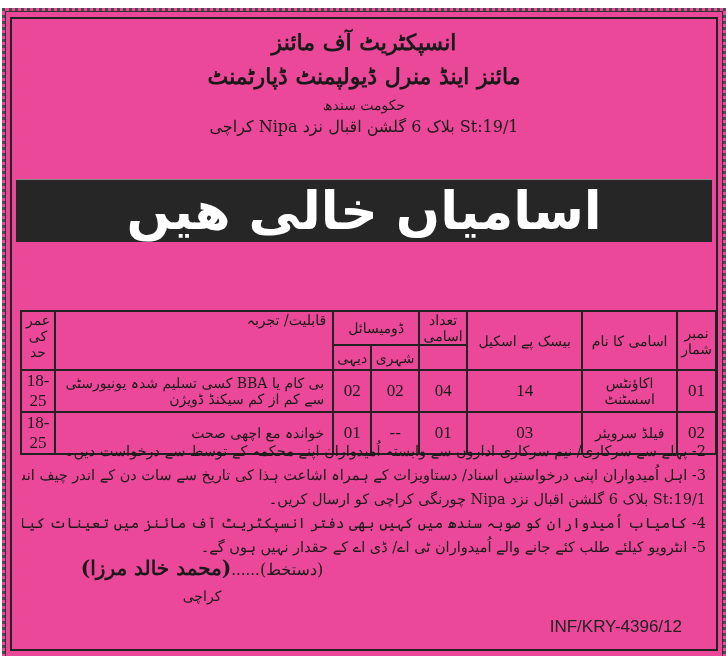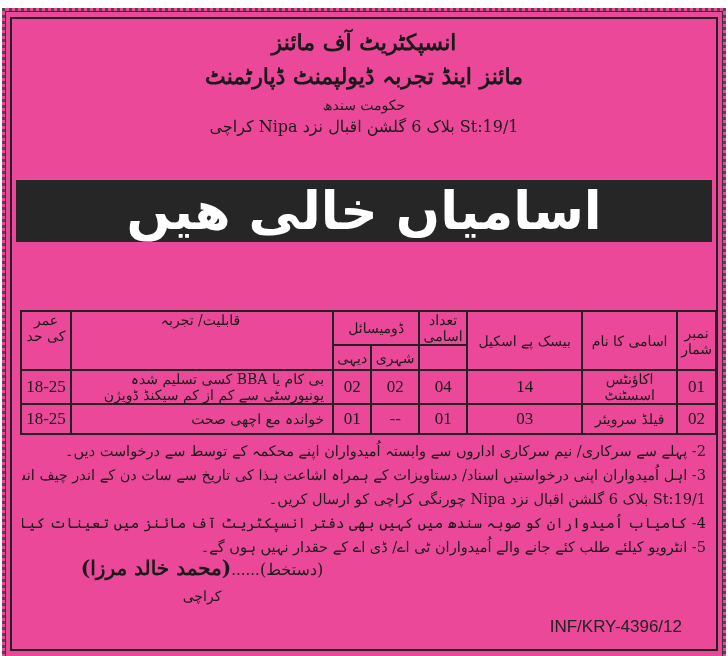--- a/index.html
+++ b/index.html
@@ -47,21 +47,21 @@
     table.jobs {
       position: absolute; left: 8px; top: 291px; width: 697px;
       border-collapse: collapse; direction: rtl;
       font-size: 14px;
     }
     table.jobs td, table.jobs th {
       border: 2px solid #222; text-align: center; vertical-align: middle;
       font-weight: normal; padding: 0 3px;
     }
     table.jobs th { height: 25px; }
-    table.jobs th.qual { padding-right: 6px; vertical-align: top; }
+    table.jobs th.qual { text-align: right; padding-right: 6px; vertical-align: top; }
     table.jobs td { height: 30px; font-family: "Liberation Serif", serif; font-size: 17px; }
     table.jobs td.urdu { font-family: "DejaVu Serif", serif; font-size: 14px; }
     table.jobs td.qual-cell { text-align: right; padding-right: 8px; }
     .notes {
       position: absolute; left: 10px; right: 10px; top: 420px;
       direction: rtl; font-size: 14.5px; line-height: 24px;
     }
     .note { white-space: nowrap; overflow: hidden; }
     .signature {
       position: absolute; left: 60px; top: 535px; width: 260px;
@@ -79,38 +79,38 @@
     }
   </style>
 </head>
 <body>
 
 <div class="outer-frame">
   <div class="inner-frame">
 
     <div class="header-block">
       <div class="h1">انسپکٹریٹ آف مائنز</div>
-      <div class="h2">مائنز اینڈ تجربہ ڈیولپمنٹ ڈپارٹمنٹ</div>
+      <div class="h2">مائنز اینڈ منرل ڈیولپمنٹ ڈپارٹمنٹ</div>
       <div class="h3">حکومت سندھ</div>
       <div class="h4">St:19/1 بلاک 6 گلشن اقبال نزد Nipa کراچی</div>
     </div>
 
     <div class="banner">اسامیاں خالی ھیں</div>
 
 
     <table class="jobs">
       <tbody>
           <tr>
         <th rowspan="2" style="width:34px">نمبر شمار</th>
         <th rowspan="2" style="width:95px">اسامی کا نام</th>
         <th rowspan="2" style="width:115px">بیسک پے اسکیل</th>
         <th style="width:48px"><span>تعداد اسامی</span></th>
         <th colspan="2">ڈومیسائل</th>
         <th rowspan="2" class="qual">قابلیت/ تجربہ</th>
-        <th rowspan="2" style="width:50px; vertical-align:top">عمر کی حد</th>
+        <th rowspan="2" style="width:34px; vertical-align:top">عمر کی حد</th>
       </tr>
       <tr>
         <th style="border-top:none"></th>
         <th style="width:48px">شہری</th>
         <th style="width:23px">دیہی</th>
       </tr>
       <tr>
         <td>01</td>
         <td class="urdu">اکاؤنٹس اسسٹنٹ</td>
         <td>14</td>

